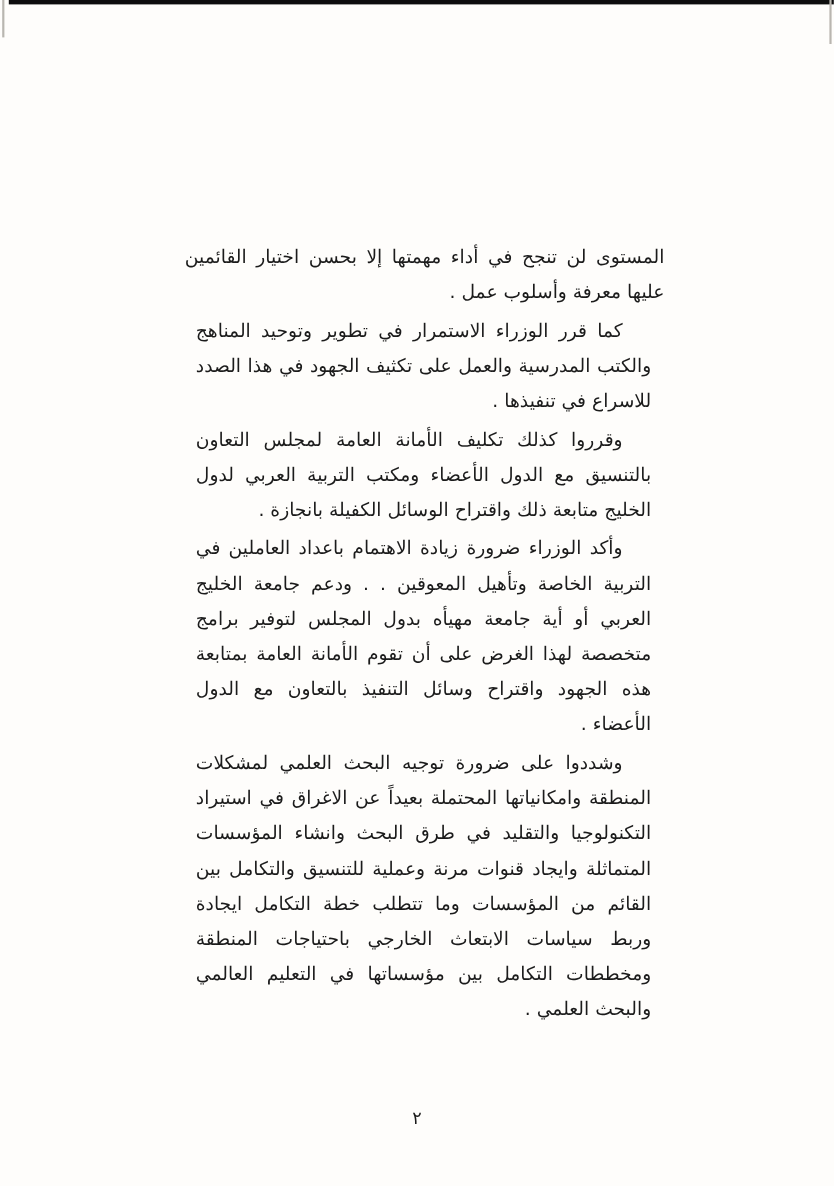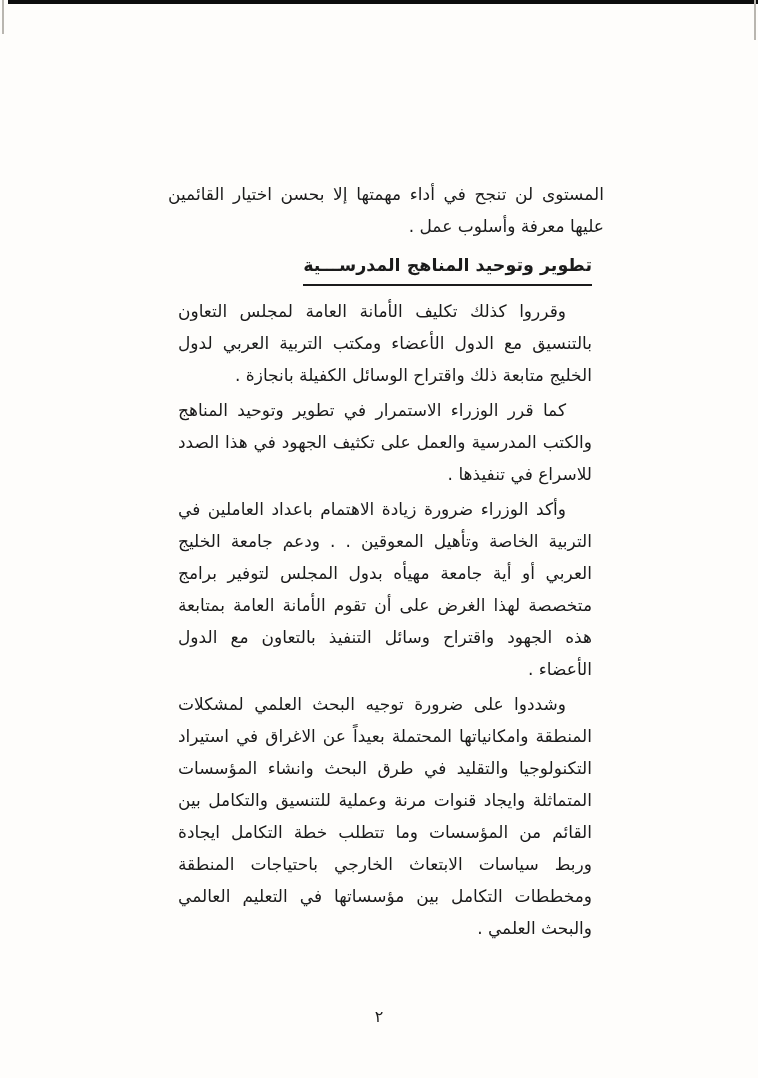--- a/index.html
+++ b/index.html
@@ -57,20 +57,21 @@
     letter-spacing: 0.2px;
   }
   .para {
     margin: 0 0 3px 0;
     text-indent: 26px;
   }
   .para.no-indent {
     text-indent: 0;
     margin-right: -12px;
     margin-left: -10px;
+    margin-top: 40px;
   }
   .heading {
     font-size: 17.5px;
     font-weight: bold;
     margin: 7px 0 9px 0;
     text-align: right;
     text-indent: 0;
   }
   .heading .underlined {
     display: inline-block;
@@ -93,27 +94,24 @@
 <div class="page">
 
   <div class="artifact-top"></div>
   <div class="artifact-left"></div>
   <div class="artifact-right"></div>
 
   <main class="text-block">
 
     <p class="para no-indent">المستوى لن تنجح في أداء مهمتها إلا بحسن اختيار القائمين عليها معرفة وأسلوب عمل .</p>
 
-    <h2 class="heading">
-      <span class="underlined">تطوير وتوحيد المناهج المدرســـية</span>
-    </h2>
+
+    <p class="para">كما قرر الوزراء الاستمرار في تطوير وتوحيد المناهج والكتب المدرسية والعمل على تكثيف الجهود في هذا الصدد للاسراع في تنفيذها .</p>
 
     <p class="para">وقرروا كذلك تكليف الأمانة العامة لمجلس التعاون بالتنسيق مع الدول الأعضاء ومكتب التربية العربي لدول الخليج متابعة ذلك واقتراح الوسائل الكفيلة بانجازة .</p>
-
-    <p class="para">كما قرر الوزراء الاستمرار في تطوير وتوحيد المناهج والكتب المدرسية والعمل على تكثيف الجهود في هذا الصدد للاسراع في تنفيذها .</p>
 
     <p class="para">وأكد الوزراء ضرورة زيادة الاهتمام باعداد العاملين في التربية الخاصة وتأهيل المعوقين . . ودعم جامعة الخليج العربي أو أية جامعة مهيأه بدول المجلس لتوفير برامج متخصصة لهذا الغرض على أن تقوم الأمانة العامة بمتابعة هذه الجهود واقتراح وسائل التنفيذ بالتعاون مع الدول الأعضاء .</p>
 
 
 
     <p class="para">وشددوا على ضرورة توجيه البحث العلمي لمشكلات المنطقة وامكانياتها المحتملة بعيداً عن الاغراق في استيراد التكنولوجيا والتقليد في طرق البحث وانشاء المؤسسات المتماثلة وايجاد قنوات مرنة وعملية للتنسيق والتكامل بين القائم من المؤسسات وما تتطلب خطة التكامل ايجادة وربط سياسات الابتعاث الخارجي باحتياجات المنطقة ومخططات التكامل بين مؤسساتها في التعليم العالمي والبحث العلمي .</p>
 
   </main>
 
   <div class="page-number">٢</div>

